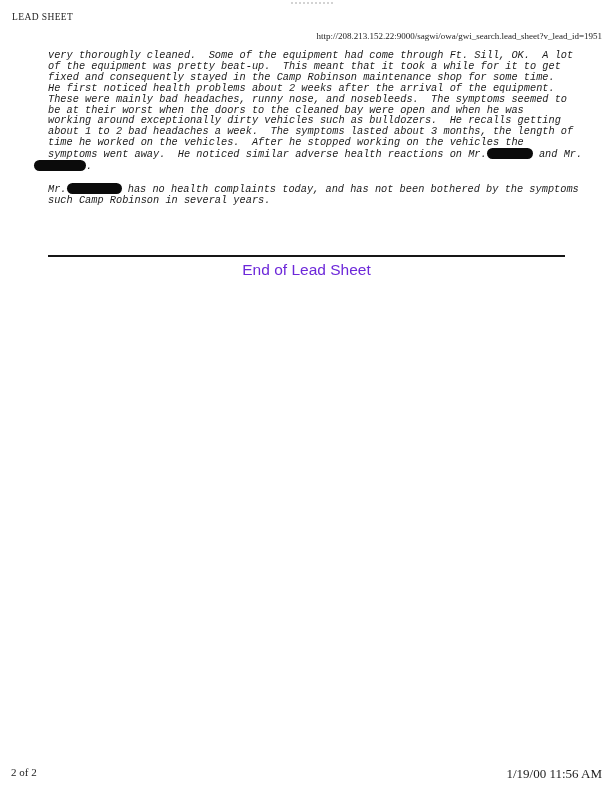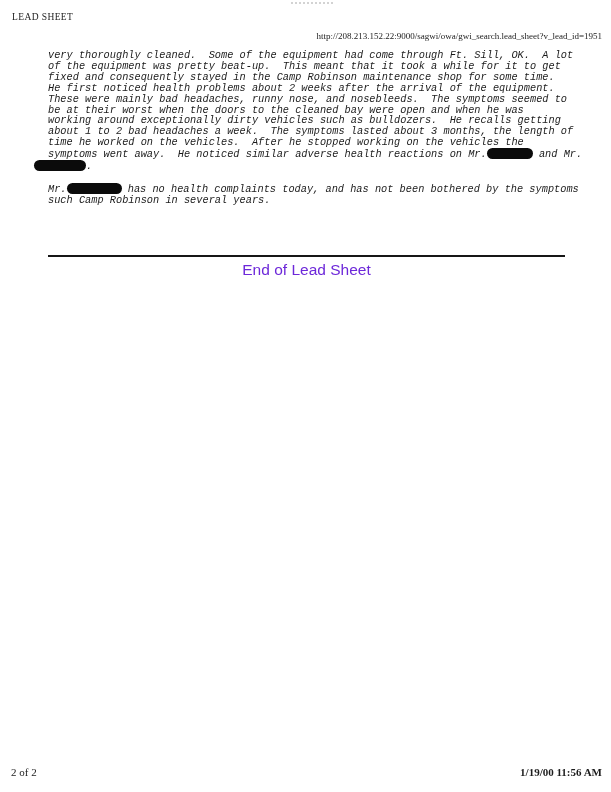--- a/index.html
+++ b/index.html
@@ -88,23 +88,22 @@
   .footer-page {
     position: absolute;
     left: 11px;
     top: 766px;
     font-size: 11px;
   }
   .footer-date {
     position: absolute;
     right: 9px;
     top: 766px;
-    font-size: 11px;
+    font-size: 13px;
     white-space: nowrap;
-    font-weight: bold;
   }
 </style>
 </head>
 <body>
 
 <div class="page">
 
   <div class="scan-artifact"></div>
 
   <div class="header-title">LEAD SHEET</div>

